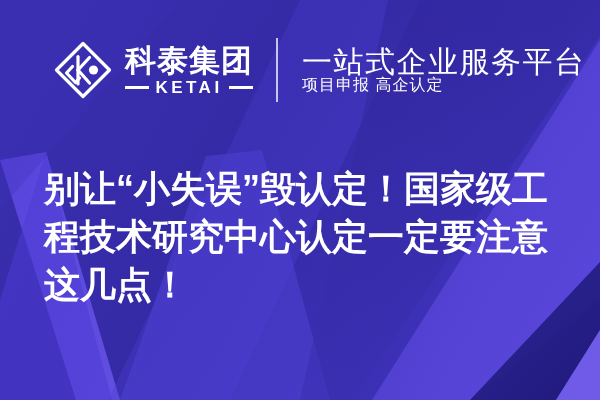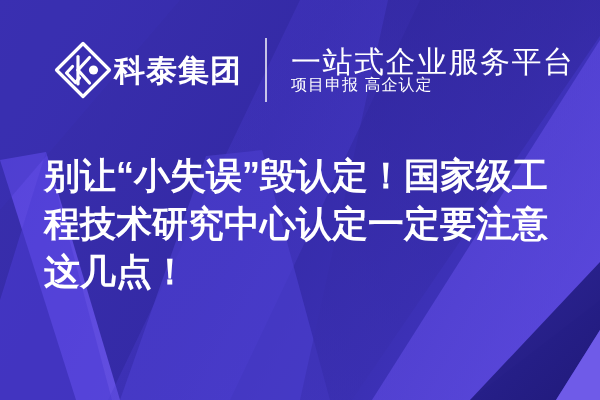--- a/index.html
+++ b/index.html
@@ -33,20 +33,21 @@
     height: 140px;
     display: flex;
     align-items: center;
     padding-left: 52px;
     box-sizing: border-box;
   }
 
   .logo-block {
     display: flex;
     align-items: center;
+    gap: 11px;
     justify-content: space-between;
   }
 
   .logo-mark { width: 62px; height: 62px; flex: 0 0 auto; }
   .logo-mark svg { display: block; }
 
   .logo-words {
     display: flex;
     flex-direction: column;
     align-items: center;
@@ -109,21 +110,21 @@
     color: #ffffff;
     letter-spacing: 1px;
     white-space: nowrap;
     font-weight: 400;
   }
 
   
   .headline {
     position: absolute;
     left: 44px;
-    top: 152px;
+    top: 165px;
     width: 522px;
     color: #ffffff;
     font-size: 36px;
     font-weight: 700;
     line-height: 48px;
     letter-spacing: 0px;
     text-align: left;
     word-break: break-all;
   }
 </style>
@@ -185,20 +186,25 @@
 
             <path d="M26 17.5 L26 45"></path>
             <path d="M26 31 L37.5 18.5"></path>
             <path d="M26 31 L37.5 44"></path>
           </g>
           <circle cx="41.5" cy="31" r="4.6" fill="#ffffff"></circle>
         </svg>
       </span>
       <span class="logo-words">
         <span class="logo-cn">科泰集团</span>
+        <span class="logo-en-row">
+          <span class="logo-dash"></span>
+          <span class="logo-en">KETAI</span>
+          <span class="logo-dash"></span>
+        </span>
       </span>
     </div>
 
     <div class="divider"></div>
 
     <div class="tagline">
       <span class="tagline-main">一站式企业服务平台</span>
       <span class="tagline-sub">项目申报 高企认定</span>
     </div>
   </div>

